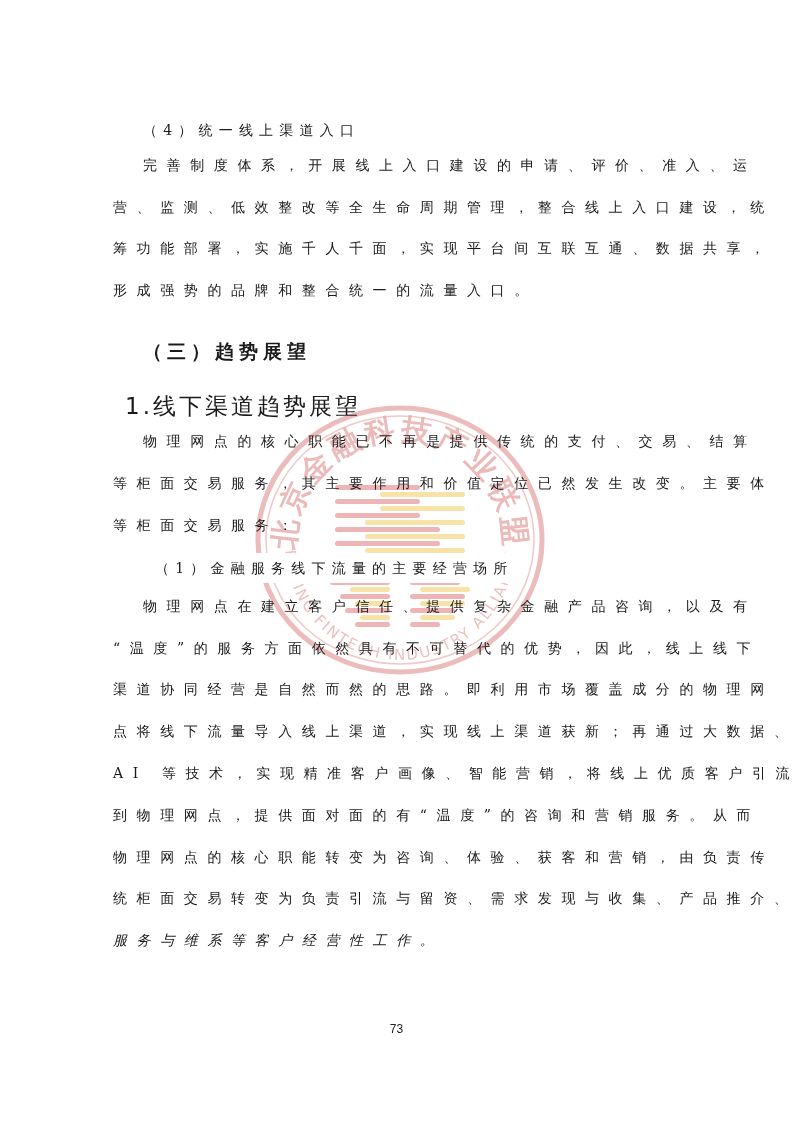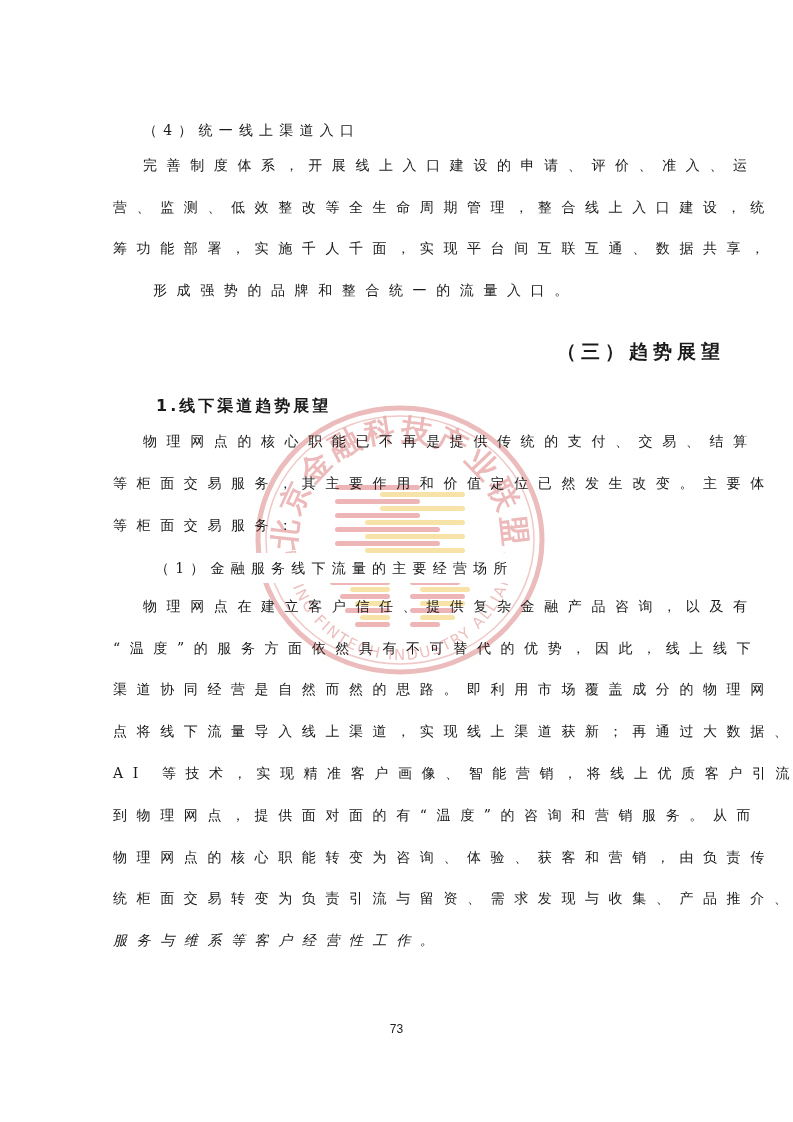--- a/index.html
+++ b/index.html
@@ -10,23 +10,23 @@
   
   .seal { position: absolute; left: 255px; top: 405px; width: 290px; height: 270px; z-index: 0; }
   .seal svg { width: 100%; height: 100%; }
 
   .line { position: absolute; left: 113px; width: 582px; height: 30px; line-height: 30px;
           font-size: 14px; letter-spacing: 9.6px; white-space: nowrap; z-index: 1; }
   .indent { left: 143px; width: 552px; }
   .sub { left: 143px; letter-spacing: 6.2px; }
   .sub.opaque { background: #ffffff; width: auto; padding-right: 4px; }
   .h2 { left: 143px; font-weight: bold; font-family: "DejaVu Sans", "Liberation Sans", sans-serif;
-        letter-spacing: 5px; font-size: 19px; text-align: right; }
-  .h3 { left: 156px; font-weight: bold; font-family: "DejaVu Sans", "Liberation Sans", sans-serif;
-        letter-spacing: 3px; font-size: 16px; }
+        letter-spacing: 5px; font-size: 19px; }
+  .h3 { left: 125px; font-weight: normal; font-family: "DejaVu Sans", "Liberation Sans", sans-serif;
+        letter-spacing: 3px; font-size: 23px; }
   .pagenum { position: absolute; top: 1022px; left: 0; width: 793px; text-align: center;
              font-family: "Liberation Sans", sans-serif; font-size: 12px; color: #222; letter-spacing: 0; }
 </style>
 </head>
 <body>
 
 <div class="page">
 
   <div class="seal">
     <svg viewBox="0 0 290 270" xmlns="http://www.w3.org/2000/svg">
@@ -73,21 +73,21 @@
         <rect x="100" y="217" width="35" height="5" rx="2.5" fill="#eaa9a9"></rect>
         <rect x="155" y="217" width="30" height="5" rx="2.5" fill="#eaa9a9"></rect>
       </g>
     </svg>
   </div>
 
   <div class="line sub" style="top:115px;">（4）统一线上渠道入口</div>
   <div class="line indent" style="top:150px;">完善制度体系，开展线上入口建设的申请、评价、准入、运</div>
   <div class="line" style="top:192px;">营、监测、低效整改等全生命周期管理，整合线上入口建设，统</div>
   <div class="line" style="top:233px;">筹功能部署，实施千人千面，实现平台间互联互通、数据共享，</div>
-  <div class="line" style="top:275px;margin-left:40px;">形成强势的品牌和整合统一的流量入口。</div>
+  <div class="line" style="top:275px;">形成强势的品牌和整合统一的流量入口。</div>
 
   <div class="line h2" style="top:336px;">（三）趋势展望</div>
 
   <div class="line h3" style="top:391px;">1.线下渠道趋势展望</div>
   <div class="line indent" style="top:426px;">物理网点的核心职能已不再是提供传统的支付、交易、结算</div>
   <div class="line" style="top:468px;">等柜面交易服务，其主要作用和价值定位已然发生改变。主要体</div>
   <div class="line" style="top:510px;">等柜面交易服务：</div>
 
   <div class="line sub opaque" style="top:553px;margin-left:12px;">（1）金融服务线下流量的主要经营场所</div>
   <div class="line indent" style="top:591px;">物理网点在建立客户信任、提供复杂金融产品咨询，以及有</div>

